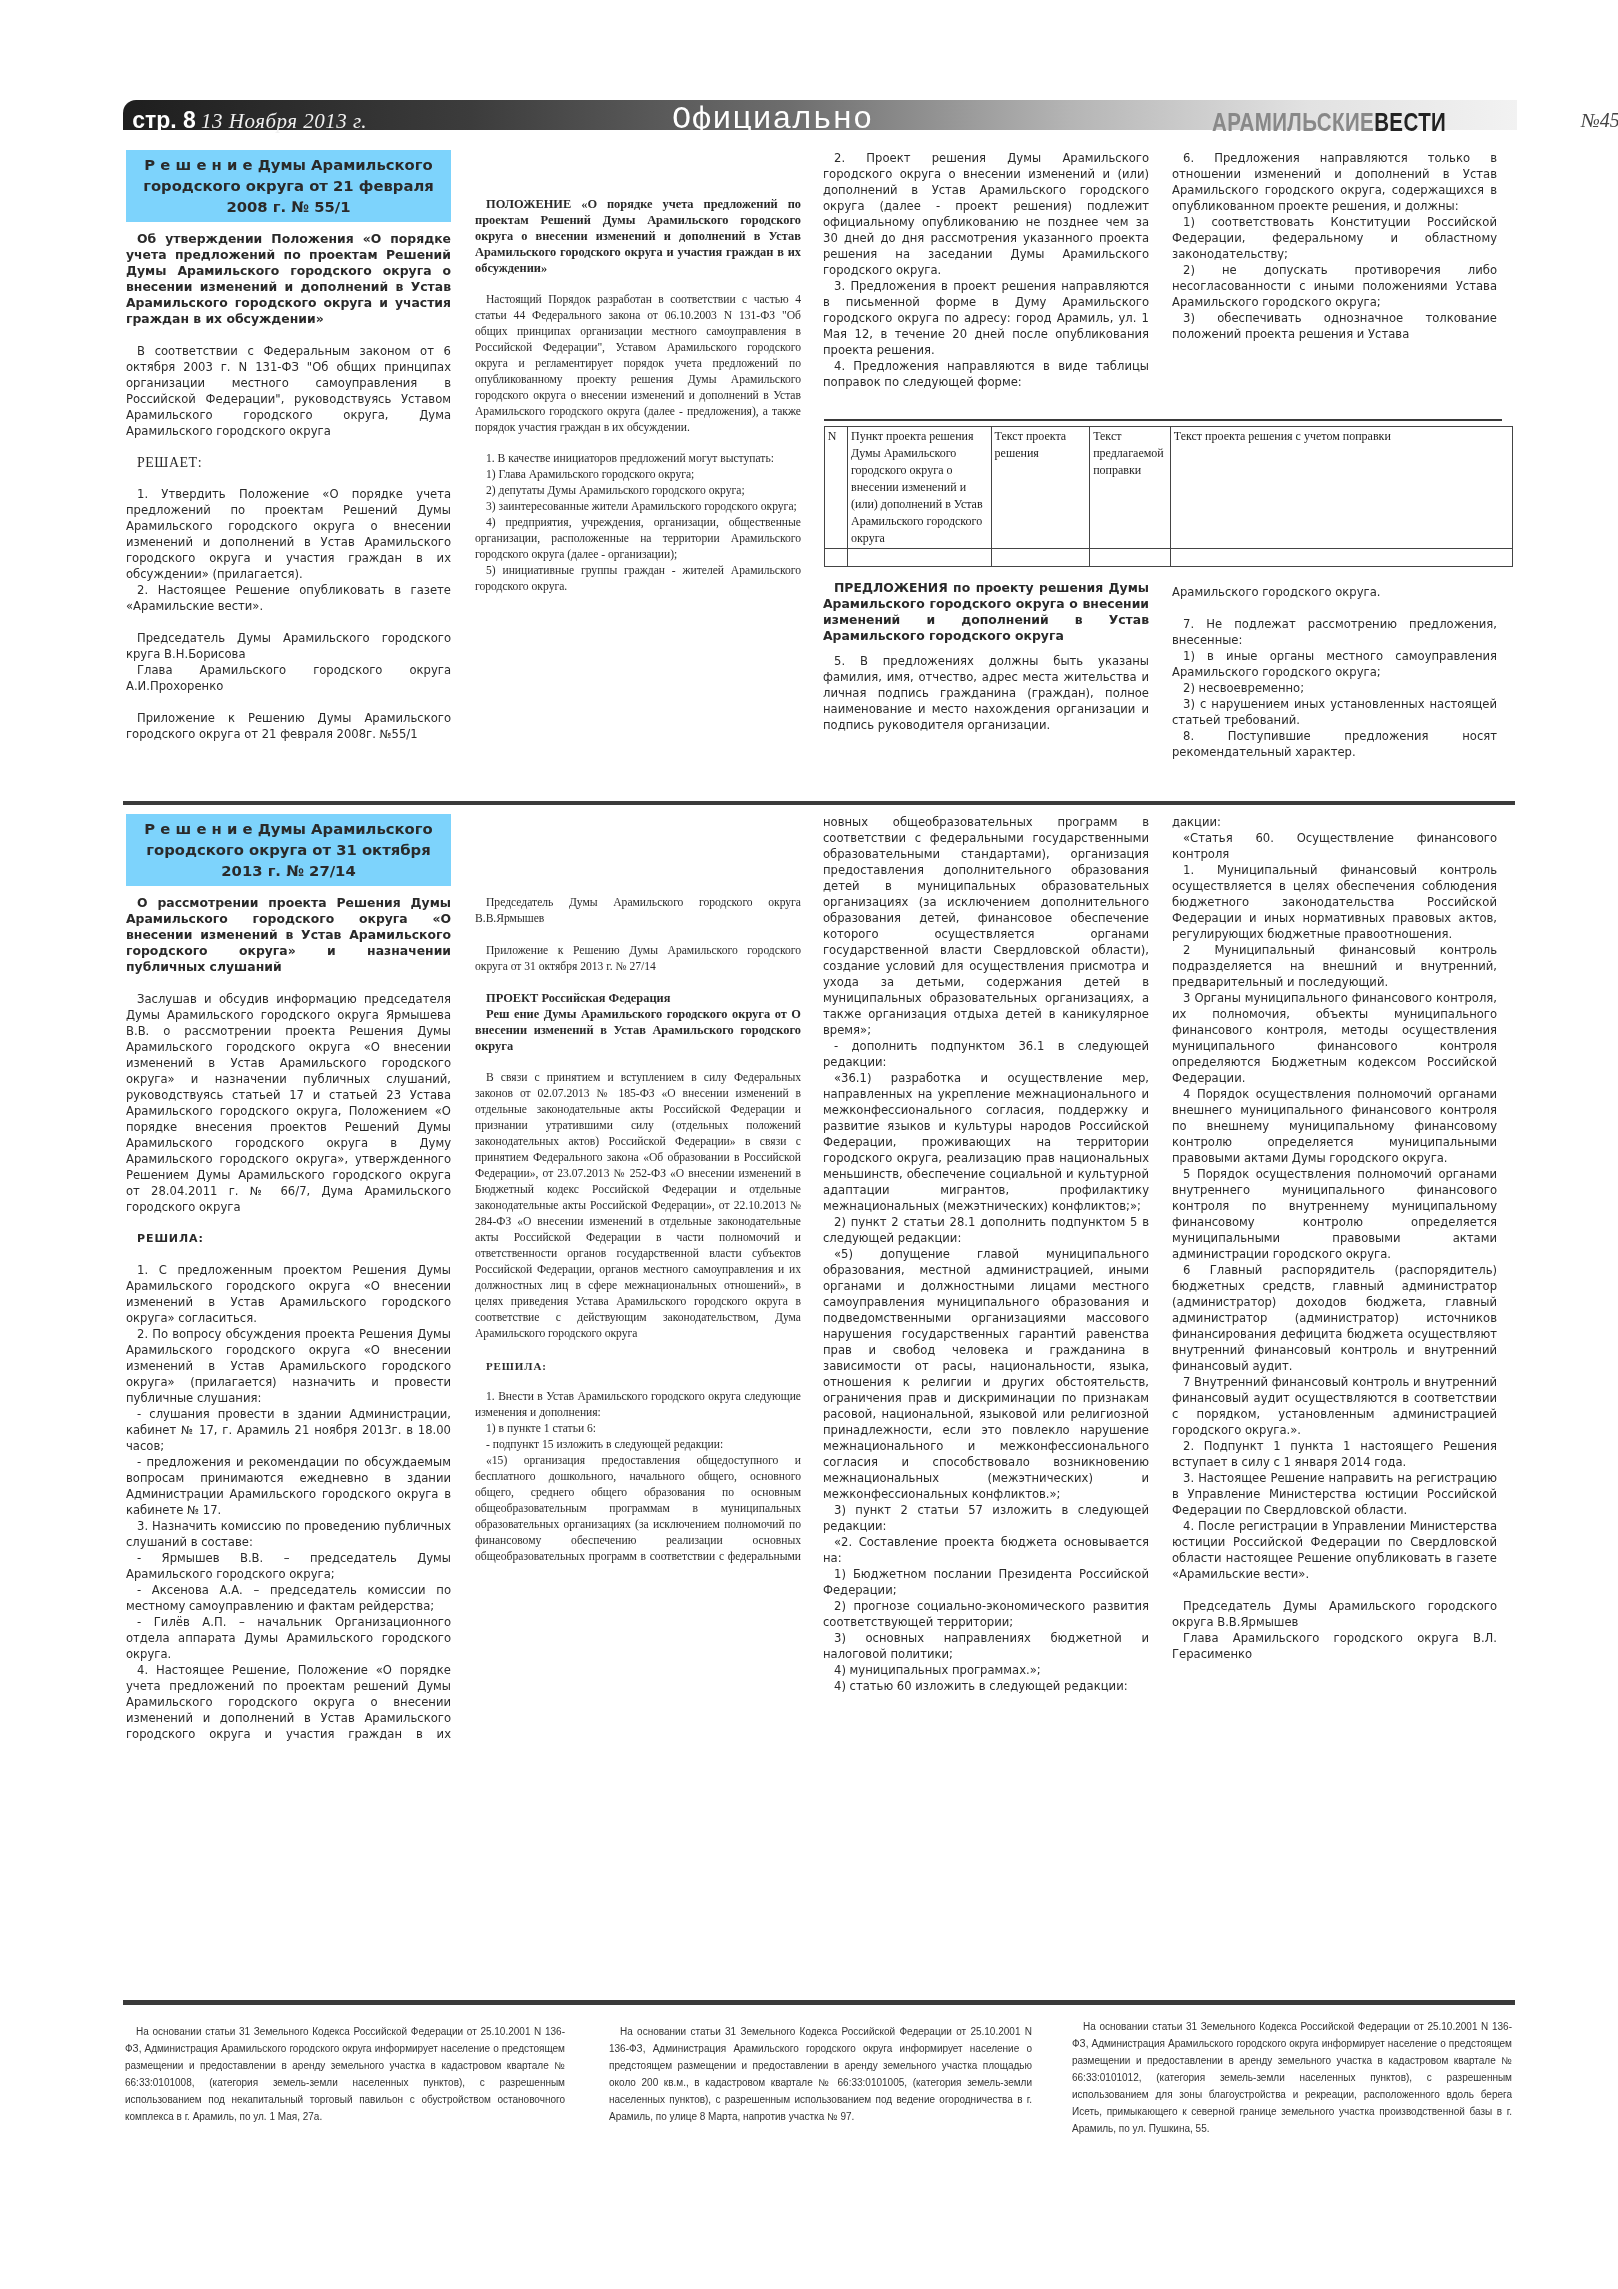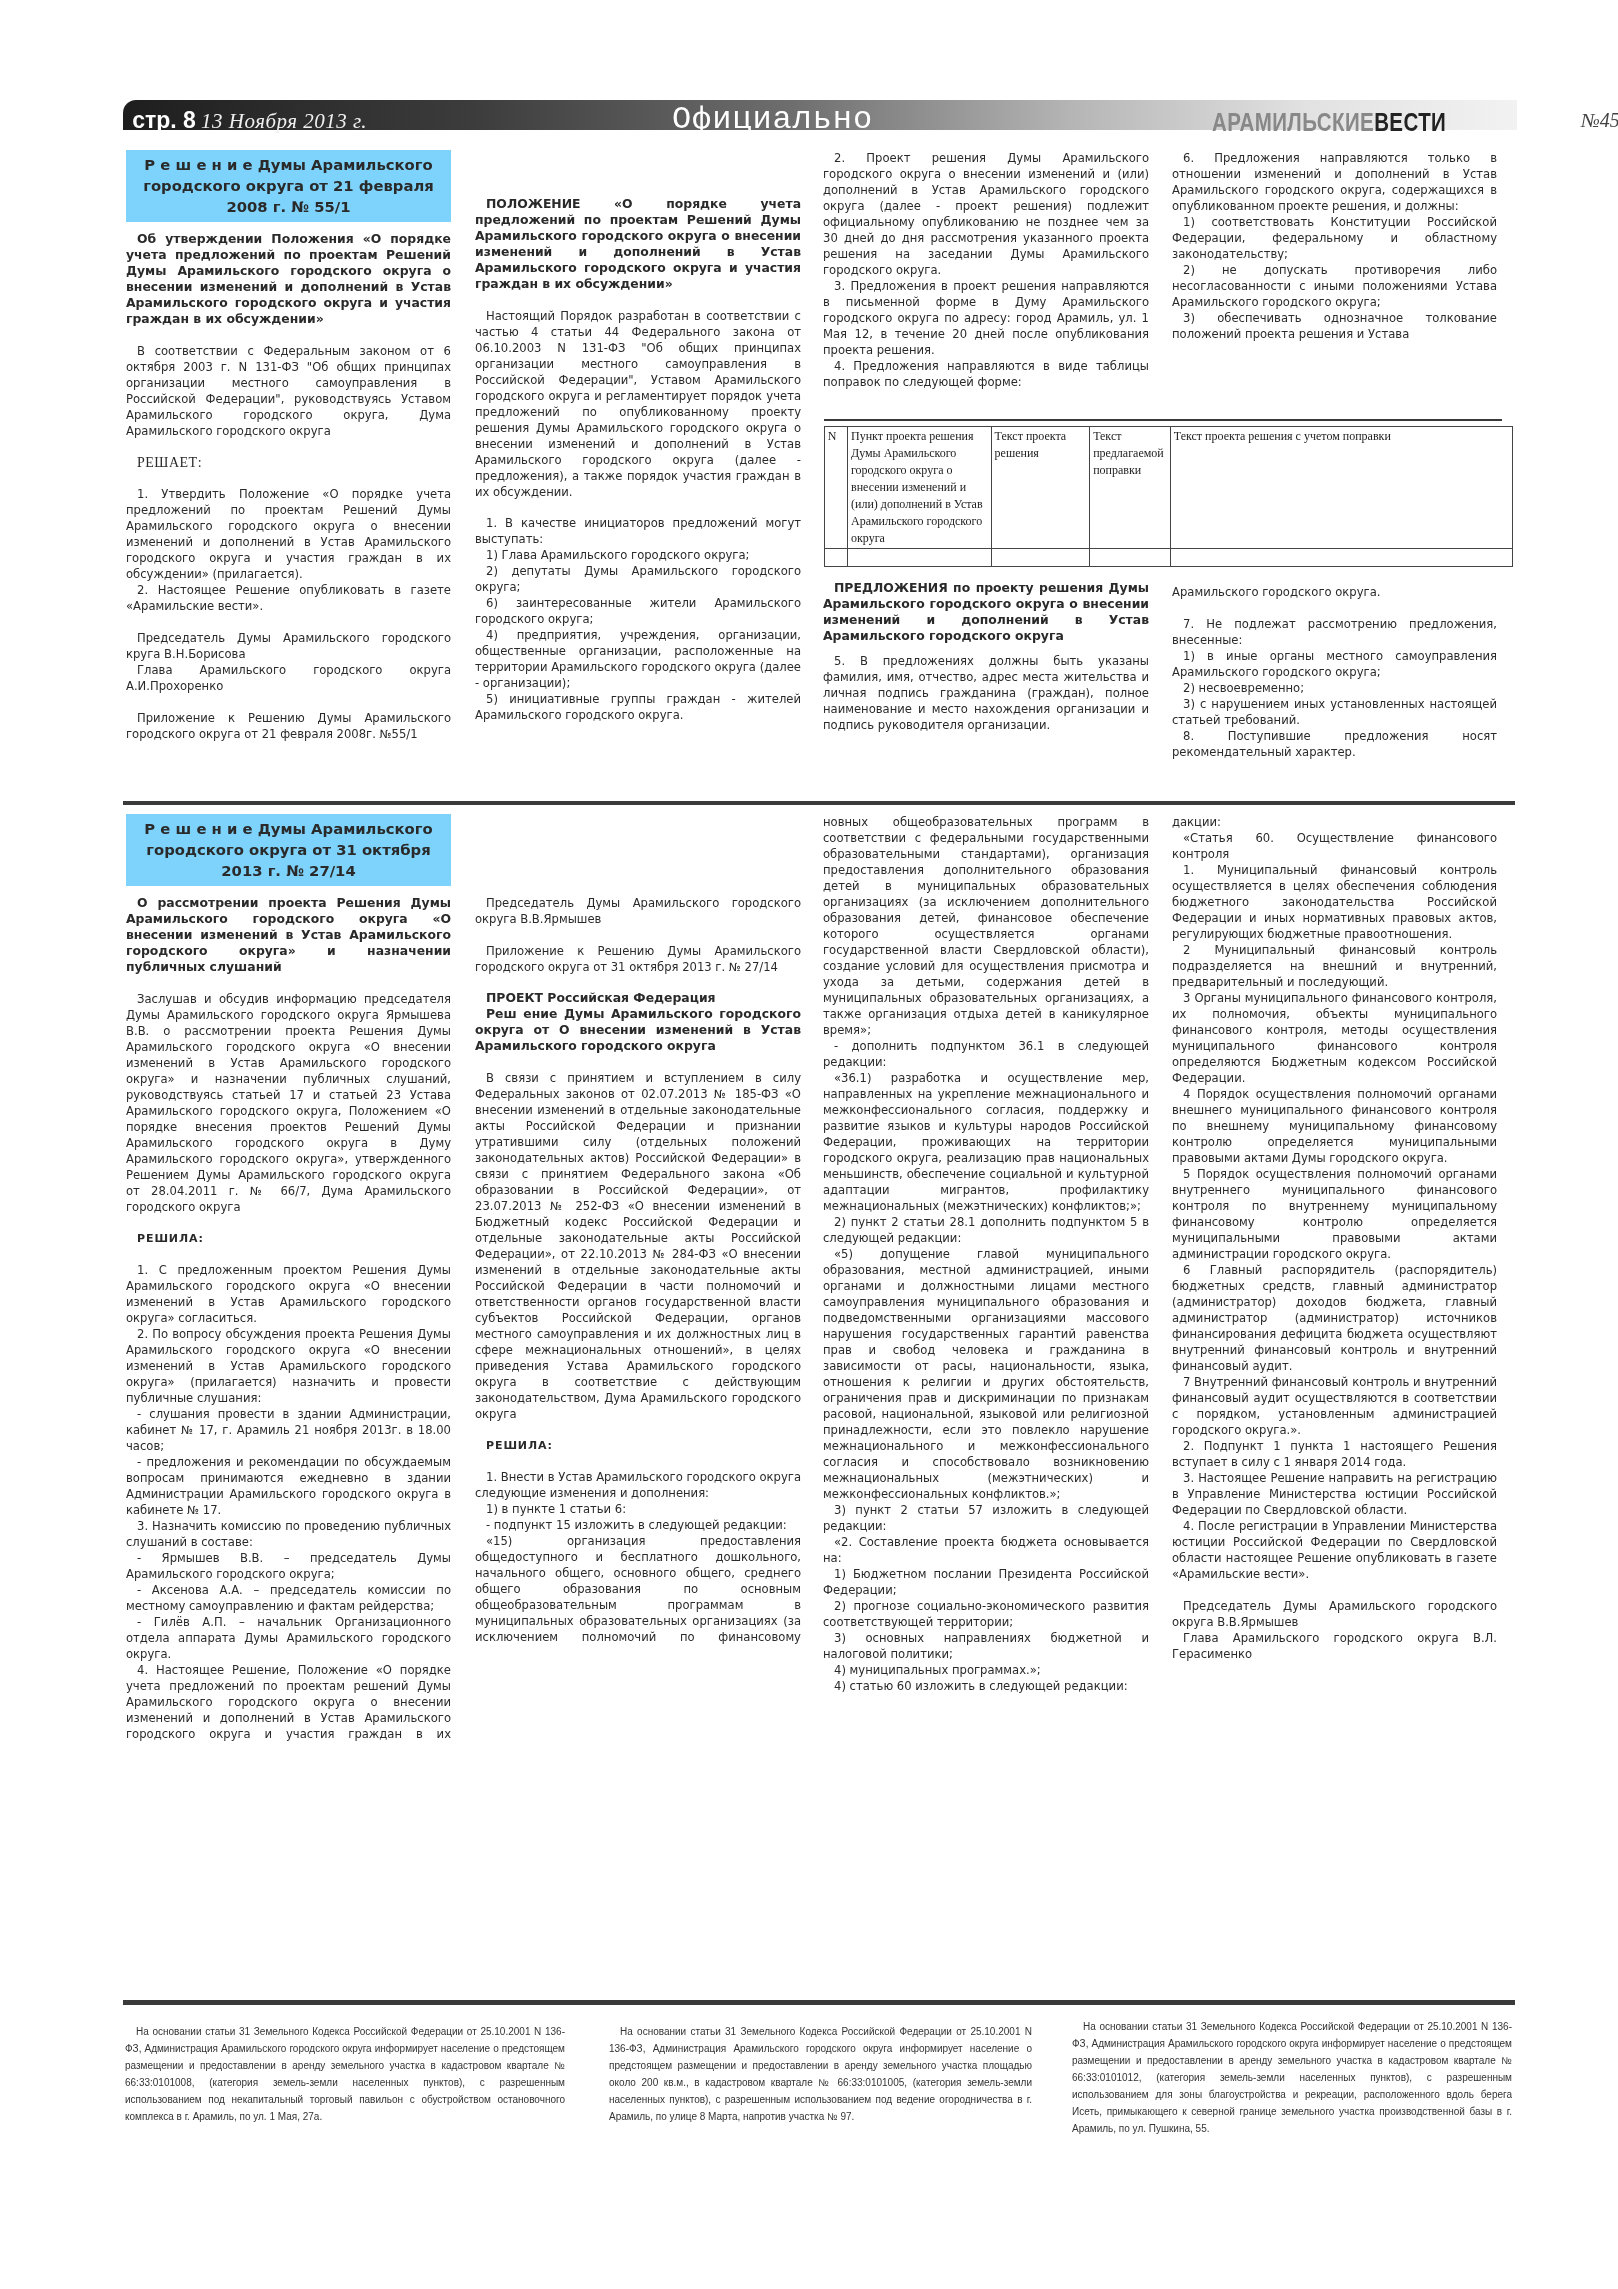--- a/index.html
+++ b/index.html
@@ -26,21 +26,21 @@
   .col p { margin:0; text-indent:11px; }
   .col p.noind { text-indent:0; }
   .col .gap { height:15.7px; }
   .col .head-box { background:#7dd3fc; text-align:center; font-weight:bold;
     font-family:"DejaVu Sans", sans-serif; font-size:14.8px; line-height:21px; padding:3.7px 3.7px 5.5px; margin:0 0 9.2px 0; }
   .col .bold-intro { font-weight:bold; font-size:12.4px; line-height:16px; text-indent:11px; margin:0; }
   .col .resolve { font-family:"Liberation Serif", serif; font-size:14px; letter-spacing:0.5px; text-indent:11px; margin:0; }
   .col .resolve-bold { font-weight:bold; font-size:11px; letter-spacing:0.9px; text-indent:11px; margin:0; }
 
   .c1 { left:126px; width:325px; }
-  .c2 { left:475px; width:326px; }
+  .c2 { left:475px; width:326px;font-family:Liberation Serif, serif; }
   .c3 { left:823px; width:326px; }
   .c4 { left:1172px; width:325px; }
 
   .rule { position:absolute; background:#3a3a3a; }
 
   table.amend { position:absolute; left:824px; top:426px; width:689px; border-collapse:collapse;
     font-family:"Liberation Serif", serif; font-size:12px; line-height:17px; color:#222; }
   table.amend td { border:0.9px solid #444; vertical-align:top; padding:0.9px 2.8px; }
   table.amend tr.empty td { height:15.7px; }
 
@@ -81,21 +81,21 @@
 
 <div class="col c2" style="top:148px;">
   <div style="height:48px"></div>
   <p class="bold-intro">ПОЛОЖЕНИЕ «О порядке учета предложений по проектам Решений Думы Арамильского городского округа о внесении изменений и дополнений в Устав Арамильского городского округа и участия граждан в их обсуждении»</p>
   <div class="gap"></div>
   <p>Настоящий Порядок разработан в соответствии с частью 4 статьи 44 Федерального закона от 06.10.2003 N 131-ФЗ "Об общих принципах организации местного самоуправления в Российской Федерации", Уставом Арамильского городского округа и регламентирует порядок учета предложений по опубликованному проекту решения Думы Арамильского городского округа о внесении изменений и дополнений в Устав Арамильского городского округа (далее - предложения), а также порядок участия граждан в их обсуждении.</p>
   <div class="gap"></div>
   <p>1. В качестве инициаторов предложений могут выступать:</p>
   <p>1) Глава Арамильского городского округа;</p>
   <p>2) депутаты Думы Арамильского городского округа;</p>
-  <p>6) заинтересованные жители Арамильского городского округа;</p>
+  <p>3) заинтересованные жители Арамильского городского округа;</p>
   <p>4) предприятия, учреждения, организации, общественные организации, расположенные на территории Арамильского городского округа (далее - организации);</p>
   <p>5) инициативные группы граждан - жителей Арамильского городского округа.</p>
 </div>
 
 <div class="col c3" style="top:150px;">
   <p>2. Проект решения Думы Арамильского городского округа о внесении изменений и (или) дополнений в Устав Арамильского городского округа (далее - проект решения) подлежит официальному опубликованию не позднее чем за 30 дней до дня рассмотрения указанного проекта решения на заседании Думы Арамильского городского округа.</p>
   <p>3. Предложения в проект решения направляются в письменной форме в Думу Арамильского городского округа по адресу: город Арамиль, ул. 1 Мая 12, в течение 20 дней после опубликования проекта решения.</p>
   <p>4. Предложения направляются в виде таблицы поправок по следующей форме:</p>
 </div>
 

